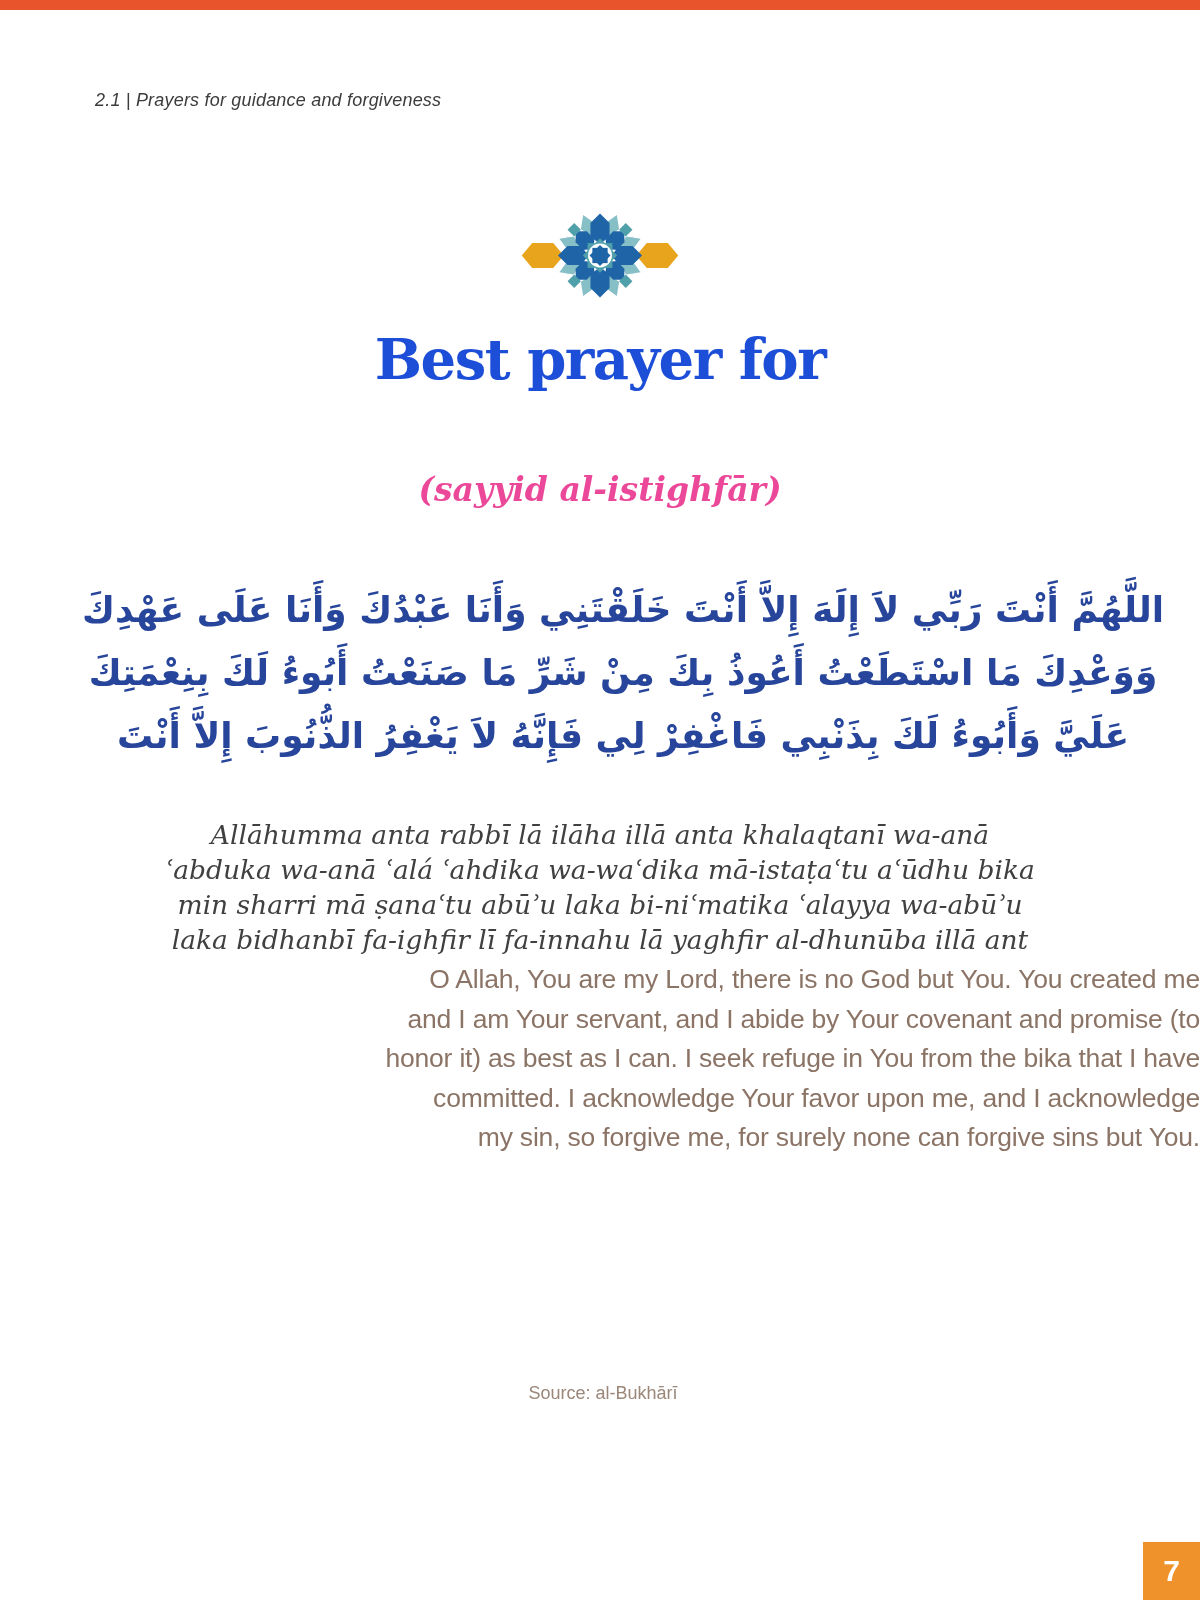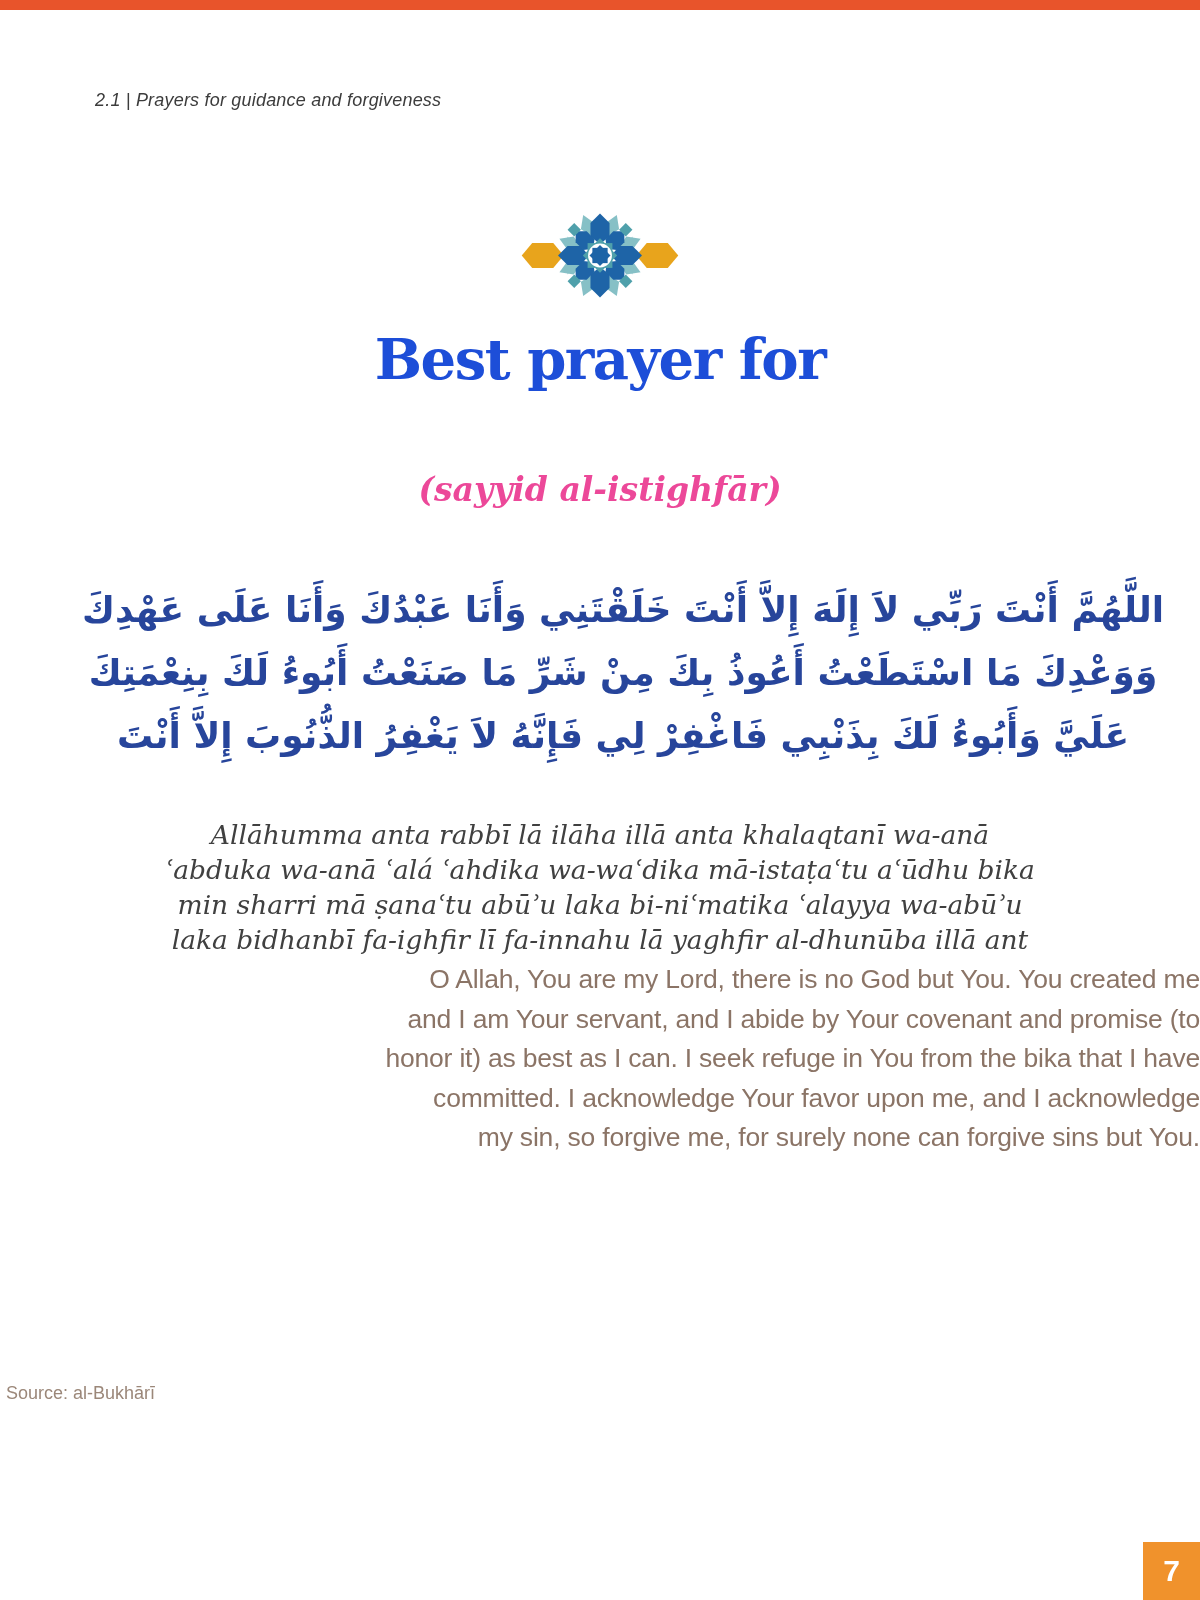--- a/index.html
+++ b/index.html
@@ -87,21 +87,21 @@
     text-align: right;
     font-size: 26.5px;
     line-height: 39.5px;
     letter-spacing: -0.2px;
     color: #8B7466;
   }
   .source-line {
     position: absolute;
     top: 1383px; left: 0;
     width: 100%;
-    text-align: left;
+    text-align: center;
     font-size: 18px;
     color: #9B8779;
     padding-left: 6px;
   }
   .page-number-box {
     position: absolute;
     right: 0; bottom: 0;
     width: 57px; height: 58px;
     background: #F0922C;
     display: flex;

